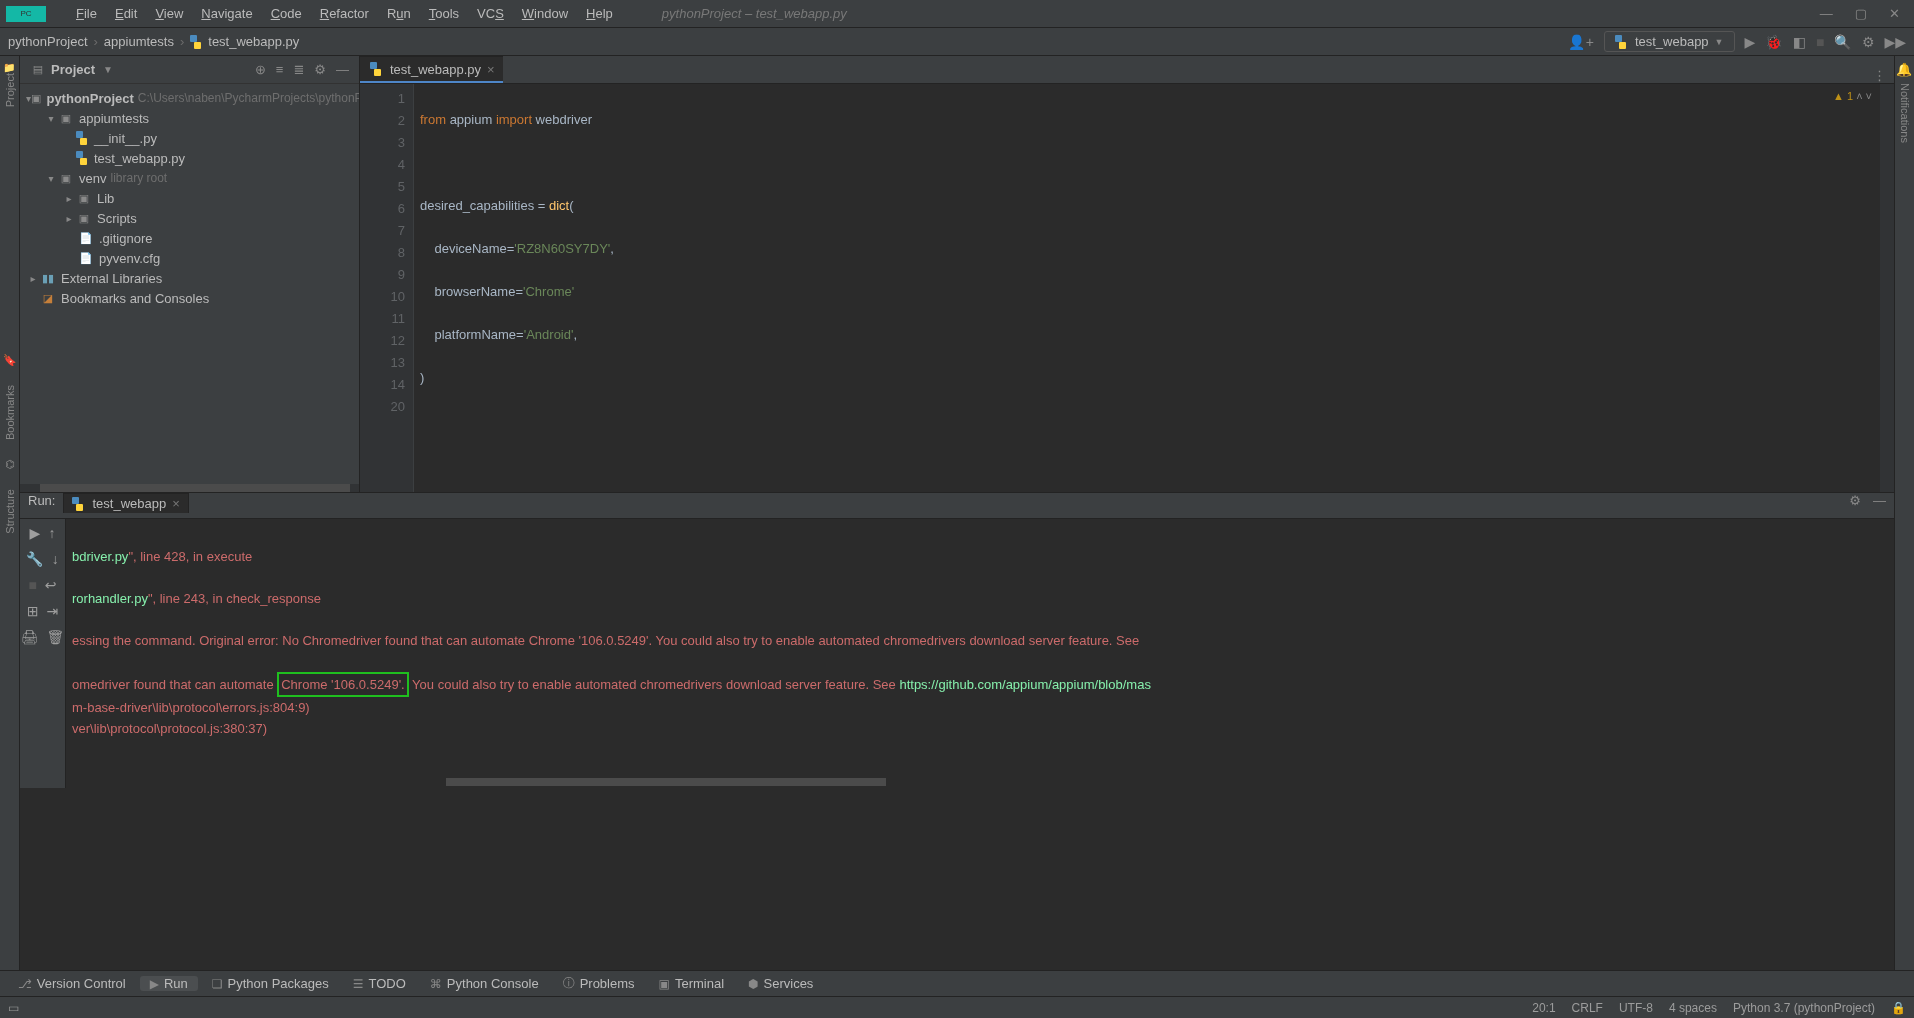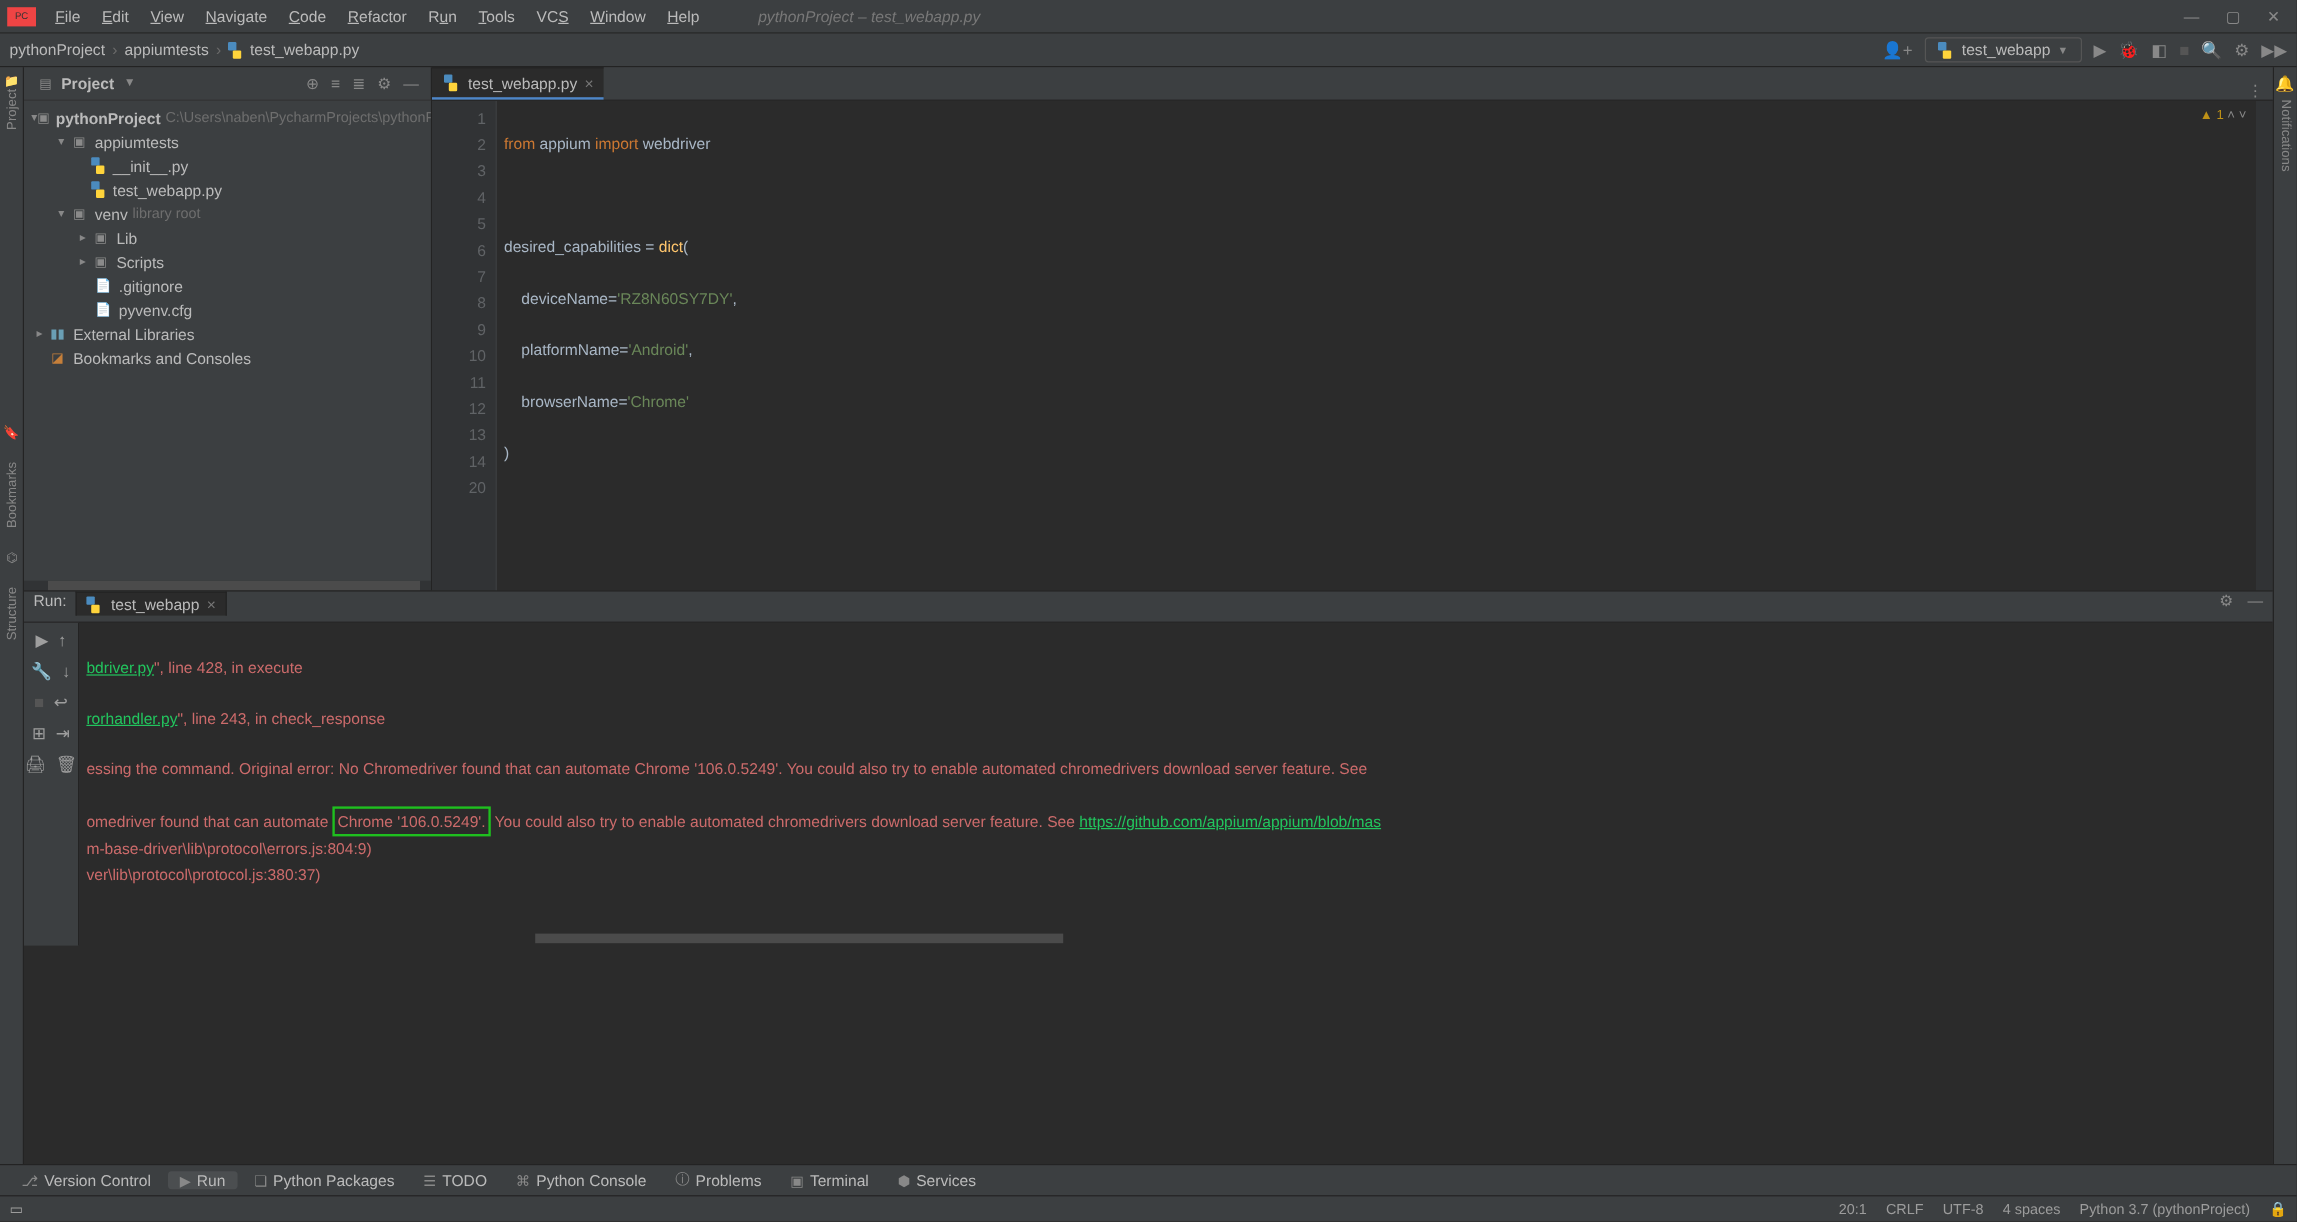--- a/index.html
+++ b/index.html
@@ -1,18 +1,18 @@
 <!DOCTYPE html>
 <html><head>
 <meta charset="utf-8">
 <style>
 * { margin:0; padding:0; box-sizing:border-box; font-family:"Segoe UI",Arial,sans-serif; }
 body { background:#2b2b2b; color:#bbbbbb; font-size:13px; overflow:hidden; width:1914px; height:1018px; }
 .menubar { height:28px; background:#3c3f41; display:flex; align-items:center; padding:0 6px; border-bottom:1px solid #232323; }
-.menubar .logo { width:24px; height:16px; background:#ef4444; margin-right:7px; display:flex; align-items:center; justify-content:center; font-size:8px; color:#323232; }
+.menubar .logo { width:40px; height:16px; background:#14b8a6; margin-right:21px; display:flex; align-items:center; justify-content:center; font-size:8px; color:#323232; }
 .menubar .menu-item { padding:0 9px; cursor:pointer; color:#bbb; }
 .menubar .menu-item u { text-decoration:underline; }
 .menubar .wtitle { margin-left:40px; color:#787878;font-style:italic; }
 .menubar .winctrl { margin-left:auto; display:flex; gap:22px; padding-right:8px; }
 .menubar .winctrl span { cursor:pointer; color:#888; }
 .navbar { height:28px; background:#3c3f41; display:flex; align-items:center; padding:0 8px; border-bottom:1px solid #232323; }
 .crumb { color:#bbb; cursor:pointer; }
 .navbar .sep { color:#6b6b6b; padding:0 6px; }
 .navbar .right { margin-left:auto; display:flex; align-items:center; gap:10px; }
 .navbar .runselect { background:#3c3f41; border:1px solid #555; border-radius:3px; padding:2px 10px; display:flex; align-items:center; gap:6px; cursor:pointer; }
@@ -38,21 +38,21 @@
 .tab .close { color:#777; cursor:pointer; }
 .tabs .more { margin-left:auto; padding-right:8px; color:#888; cursor:pointer; }
 .codezone { display:flex; flex:1; overflow:hidden; font-family:"JetBrains Mono","Consolas",monospace; font-size:13px; line-height:21px; }
 .gutter { width:54px; background:#313335; text-align:right; color:#606366; padding:4px 8px 0 0; border-right:1px solid #3c3f41; }
 .gutter div{height:22px;}
 .code { flex:1; padding:4px 0 0 6px; white-space:pre; color:#a9b7c6; position:relative; }
 .code .line{height:22px;}
 .kw { color:#cc7832; }
 .str { color:#6a8759; }
 .fn { color:#ffc66d; }
-.lnk { color:#22c55e; text-decoration:underline; cursor:pointer; }
+.lnk { color:#86efac; cursor:pointer; }
 .editor-right-gutter { width:14px; background:#313335; position:relative; }
 .insp { position:absolute; top:3px; right:4px; font-size:11px; color:#be9117; display:flex; align-items:center; gap:3px;}
 .insp .ic{ color:#be9117; }
 .insp .nav{color:#888;cursor:pointer;}
 .rightgutter { width:20px; background:#3c3f41; border-left:1px solid #232323; display:flex; flex-direction:column; align-items:center; padding-top:6px; color:#888; }
 .rightgutter .bell{font-size:13px;}
 .rightgutter .vert { writing-mode:vertical-rl; font-size:11px; margin-top:6px; }
 .runzone { height:296px; display:flex; flex-direction:column; border-top:1px solid #232323; }
 .runhead { height:26px; background:#3c3f41; display:flex; align-items:flex-start; padding:0 8px; border-bottom:1px solid #232323; }
 .runhead .lbl { color:#bbb; margin-right:8px; }
@@ -248,22 +248,22 @@
               <div>12</div>
               <div>13</div>
               <div>14</div>
               <div>20</div>
           </div>
           <div class="code">
 <div class="line"><span class="kw">from </span>appium <span class="kw">import </span>webdriver</div>
 <div class="line"></div>
 <div class="line">desired_capabilities = <span class="fn">dict</span>(</div>
 <div class="line">    <span>deviceName</span>=<span class="str">'RZ8N60SY7DY'</span>,</div>
+<div class="line">    <span>browserName</span>=<span class="str">'Chrome'</span></div>
 <div class="line">    <span>platformName</span>=<span class="str">'Android'</span>,</div>
-<div class="line">    <span>browserName</span>=<span class="str">'Chrome'</span></div>
 <div class="line">)</div>
 <div class="line"></div>
 
 
 
 
 
 
           </div>
           <div class="editor-right-gutter"></div>

